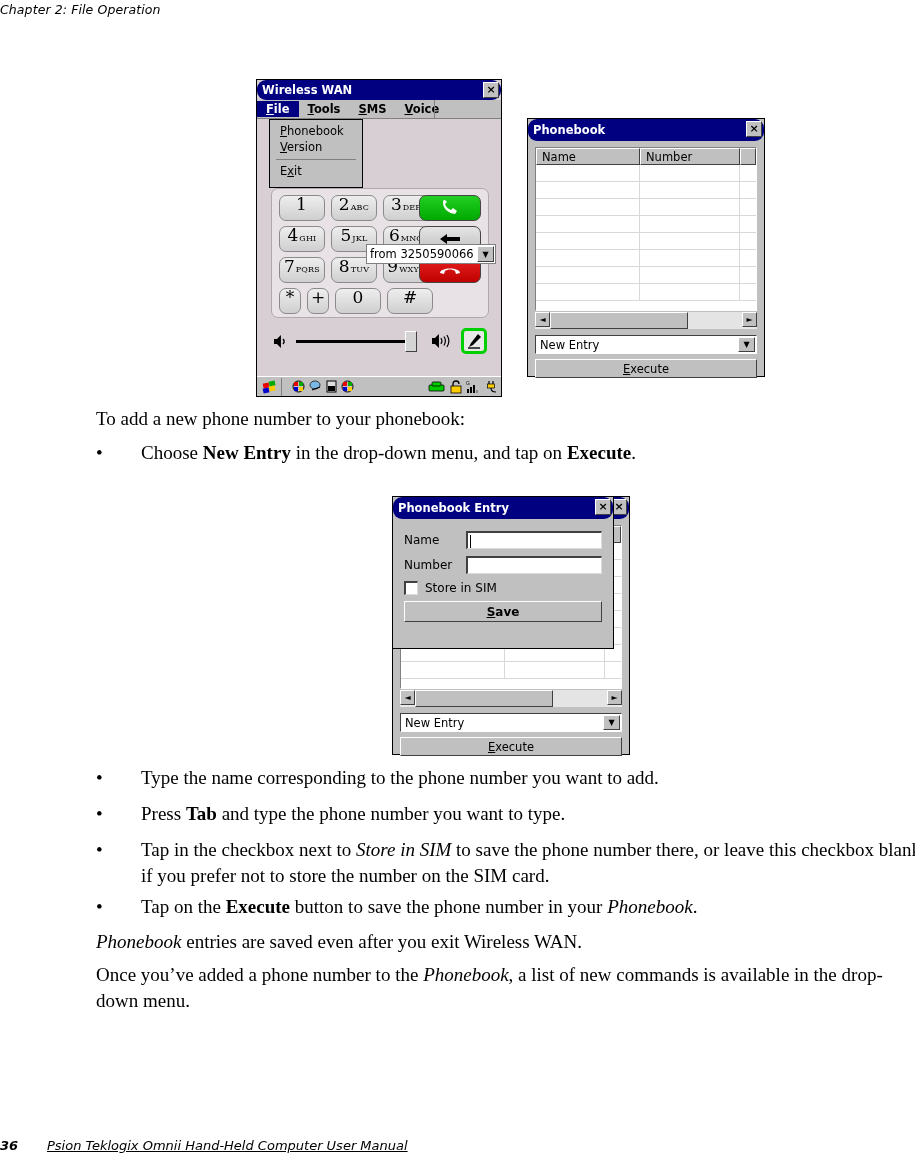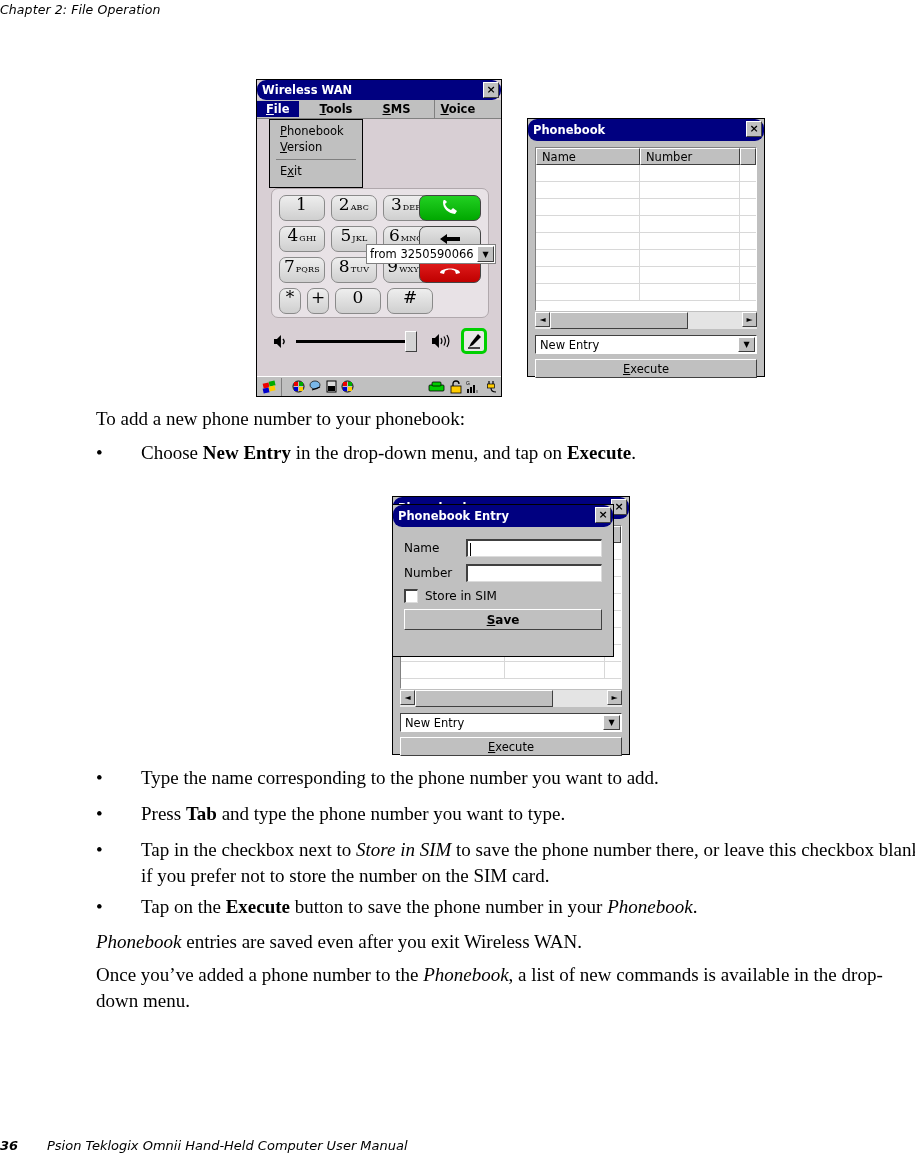--- a/index.html
+++ b/index.html
@@ -27,21 +27,21 @@
   .bullet { position:absolute; width:830px; font-size:19px; line-height:26px; }
   .bullet .dot { position:absolute; left:0; top:0; width:20px; text-align:left; }
   .bullet .btxt { display:block; margin-left:45px; }
   b { font-weight:bold; }
   i { font-style:italic; }
 
   
   .footer {
     position:absolute; left:0; top:1138px; width:794px;
     font-family:"DejaVu Sans", sans-serif; font-style:italic;
-    font-size:13px; white-space:nowrap;
+    font-size:13px; white-space:nowrap;text-decoration:underline;
   }
   .footer .pg { font-weight:bold; display:inline-block; width:47px; }
 
   
   .ce { font-family:"DejaVu Sans", sans-serif; font-size:11px; color:#000; }
   .titlebar {
     background:#000080; color:#fff; font-weight:bold; font-size:11.5px;
     height:20px; display:flex; align-items:center;
     padding-left:5px; position:relative;border-radius:9px;
   }
@@ -62,21 +62,20 @@
 
   
   #fig1 { position:absolute; left:256px; top:79px; width:246px; height:318px; }
   #wanwin { position:absolute; left:0; top:0; width:246px; height:318px;
             background:#d8cfd4; border:1px solid #000; }
   #wanwin .titlebar { width:244px; }
   .menubar {
     height:19px; background:#c0c0c0; display:flex; align-items:center;
     border-bottom:1px solid #808080;
     position:relative;
-    gap:12px;
   }
   .menubar .mi { padding:1px 9px; font-size:11.5px; font-weight:bold; }
   .menubar .mi.sel { background:#000080; color:#fff; }
   .menubar .menuend { position:absolute; right:0; top:0; bottom:0; width:67px;
                       border-left:1px solid #808080; }
 
   #filemenu {
     position:absolute; left:12px; top:39px; width:94px; height:69px;
     background:#c0c0c0; border:1px solid #000; z-index:6;
     padding-top:3px;
@@ -179,21 +178,21 @@
   .execbtn { height:19px; margin-top:5px; display:flex;
              align-items:center; justify-content:center;
              font-size:11.5px; }
 
   
   #fig2 { position:absolute; left:392px; top:496px; width:238px; height:259px; }
   #pbwin2 { position:absolute; left:0; top:0; width:238px; height:259px;
             background:#c0c0c0; border:1px solid #000; }
   #pbwin2 .titlebar { width:236px; height:22px; }
   #entrydlg {
-    position:absolute; left:0; top:8px; width:222px; height:153px;
+    position:absolute; left:0; top:0; width:222px; height:153px;
     background:#c0c0c0; border:1px solid #000; z-index:6;
   }
   #entrydlg .titlebar { width:220px; height:22px; }
   #entrydlg .dlgbody { padding:12px 11px 0 11px; }
   .frow { display:flex; align-items:center; margin-bottom:7px; }
   .frow .lbl { width:62px; font-size:12px; }
   .frow .fld { flex:1; height:18px; background:#fff;
                border-top:2px solid #404040; border-left:2px solid #404040;
                border-right:1px solid #dcdcdc; border-bottom:1px solid #dcdcdc;
                position:relative; }

